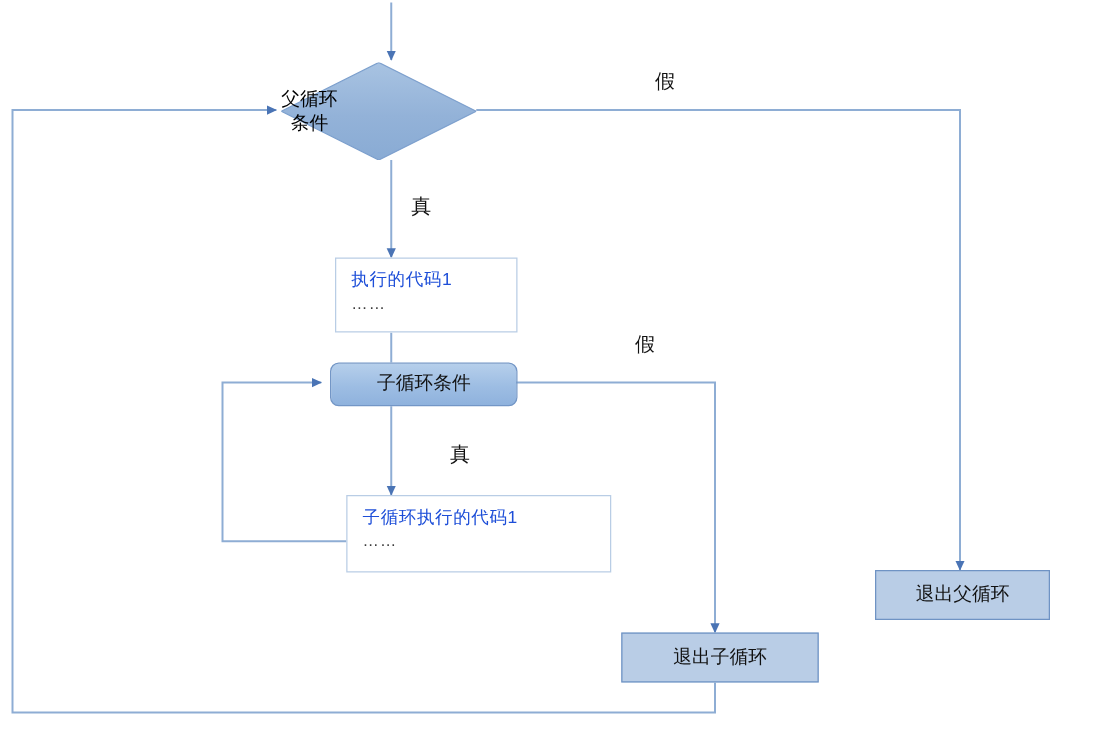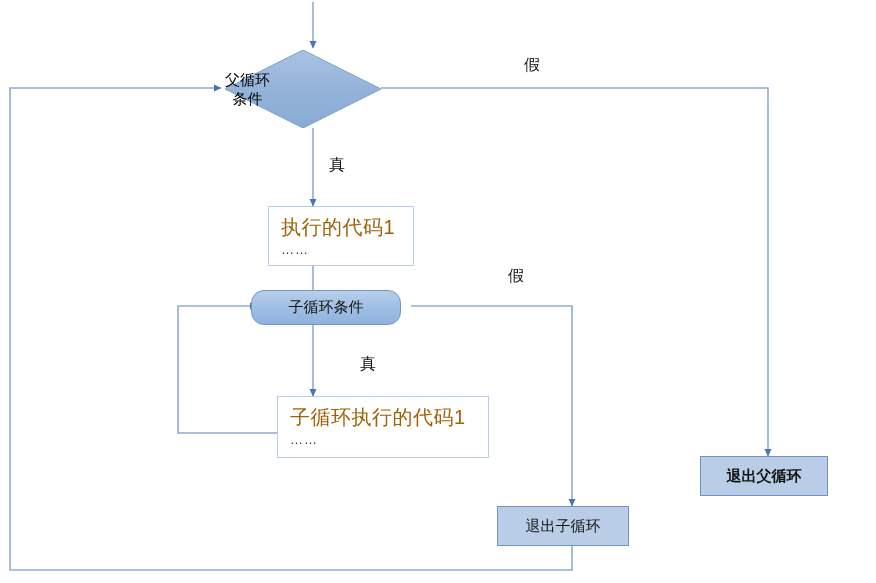--- a/index.html
+++ b/index.html
@@ -58,22 +58,22 @@
   }
 
   
   .codebox {
     background: #ffffff;
     border: 1px solid #b9cde5;
     padding: 8px 10px 6px 12px;
     justify-content: flex-start;
   }
   .codebox .line1 {
-    font-size: 20px;
-    color: #a16207;
+    font-size: 14px;
+    color: #1d4ed8;
     letter-spacing: .5px;
   }
   .codebox .line2 {
     font-size: 13px;
     color: #3c3c3c;
     letter-spacing: 1px;
     margin-top: 2px;
   }
 
   
@@ -154,34 +154,34 @@
       <div>父循环</div>
       <div>条件</div>
     </div>
   </div>
 
   <div class="node codebox" style="left:268px; top:206px; width:146px; height:60px;">
     <div class="line1">执行的代码1</div>
     <div class="line2">……</div>
   </div>
 
-  <div class="node roundbox" style="left:251px; top:290px; width:150px; height:35px;border-radius:13px;">
+  <div class="node roundbox" style="left:264px; top:290px; width:150px; height:35px;">
     <div>子循环条件</div>
   </div>
 
   <div class="node codebox" style="left:277px; top:396px; width:212px; height:62px;">
     <div class="line1">子循环执行的代码1</div>
     <div class="line2">……</div>
   </div>
 
-  <div class="node flatbox" style="left:497px; top:506px; width:132px; height:40px;">
+  <div class="node flatbox" style="left:497px; top:506px; width:158px; height:40px;">
     <div>退出子循环</div>
   </div>
 
-  <div class="node flatbox" style="left:700px; top:456px; width:128px; height:40px;font-weight:bold;">
+  <div class="node flatbox" style="left:700px; top:456px; width:140px; height:40px;">
     <div>退出父循环</div>
   </div>
 
   <div class="edge-label" style="left:524px; top:55px;">假</div>
 
   <div class="edge-label" style="left:329px; top:155px;">真</div>
 
   <div class="edge-label" style="left:508px; top:266px;">假</div>
 
   <div class="edge-label" style="left:360px; top:354px;">真</div>

